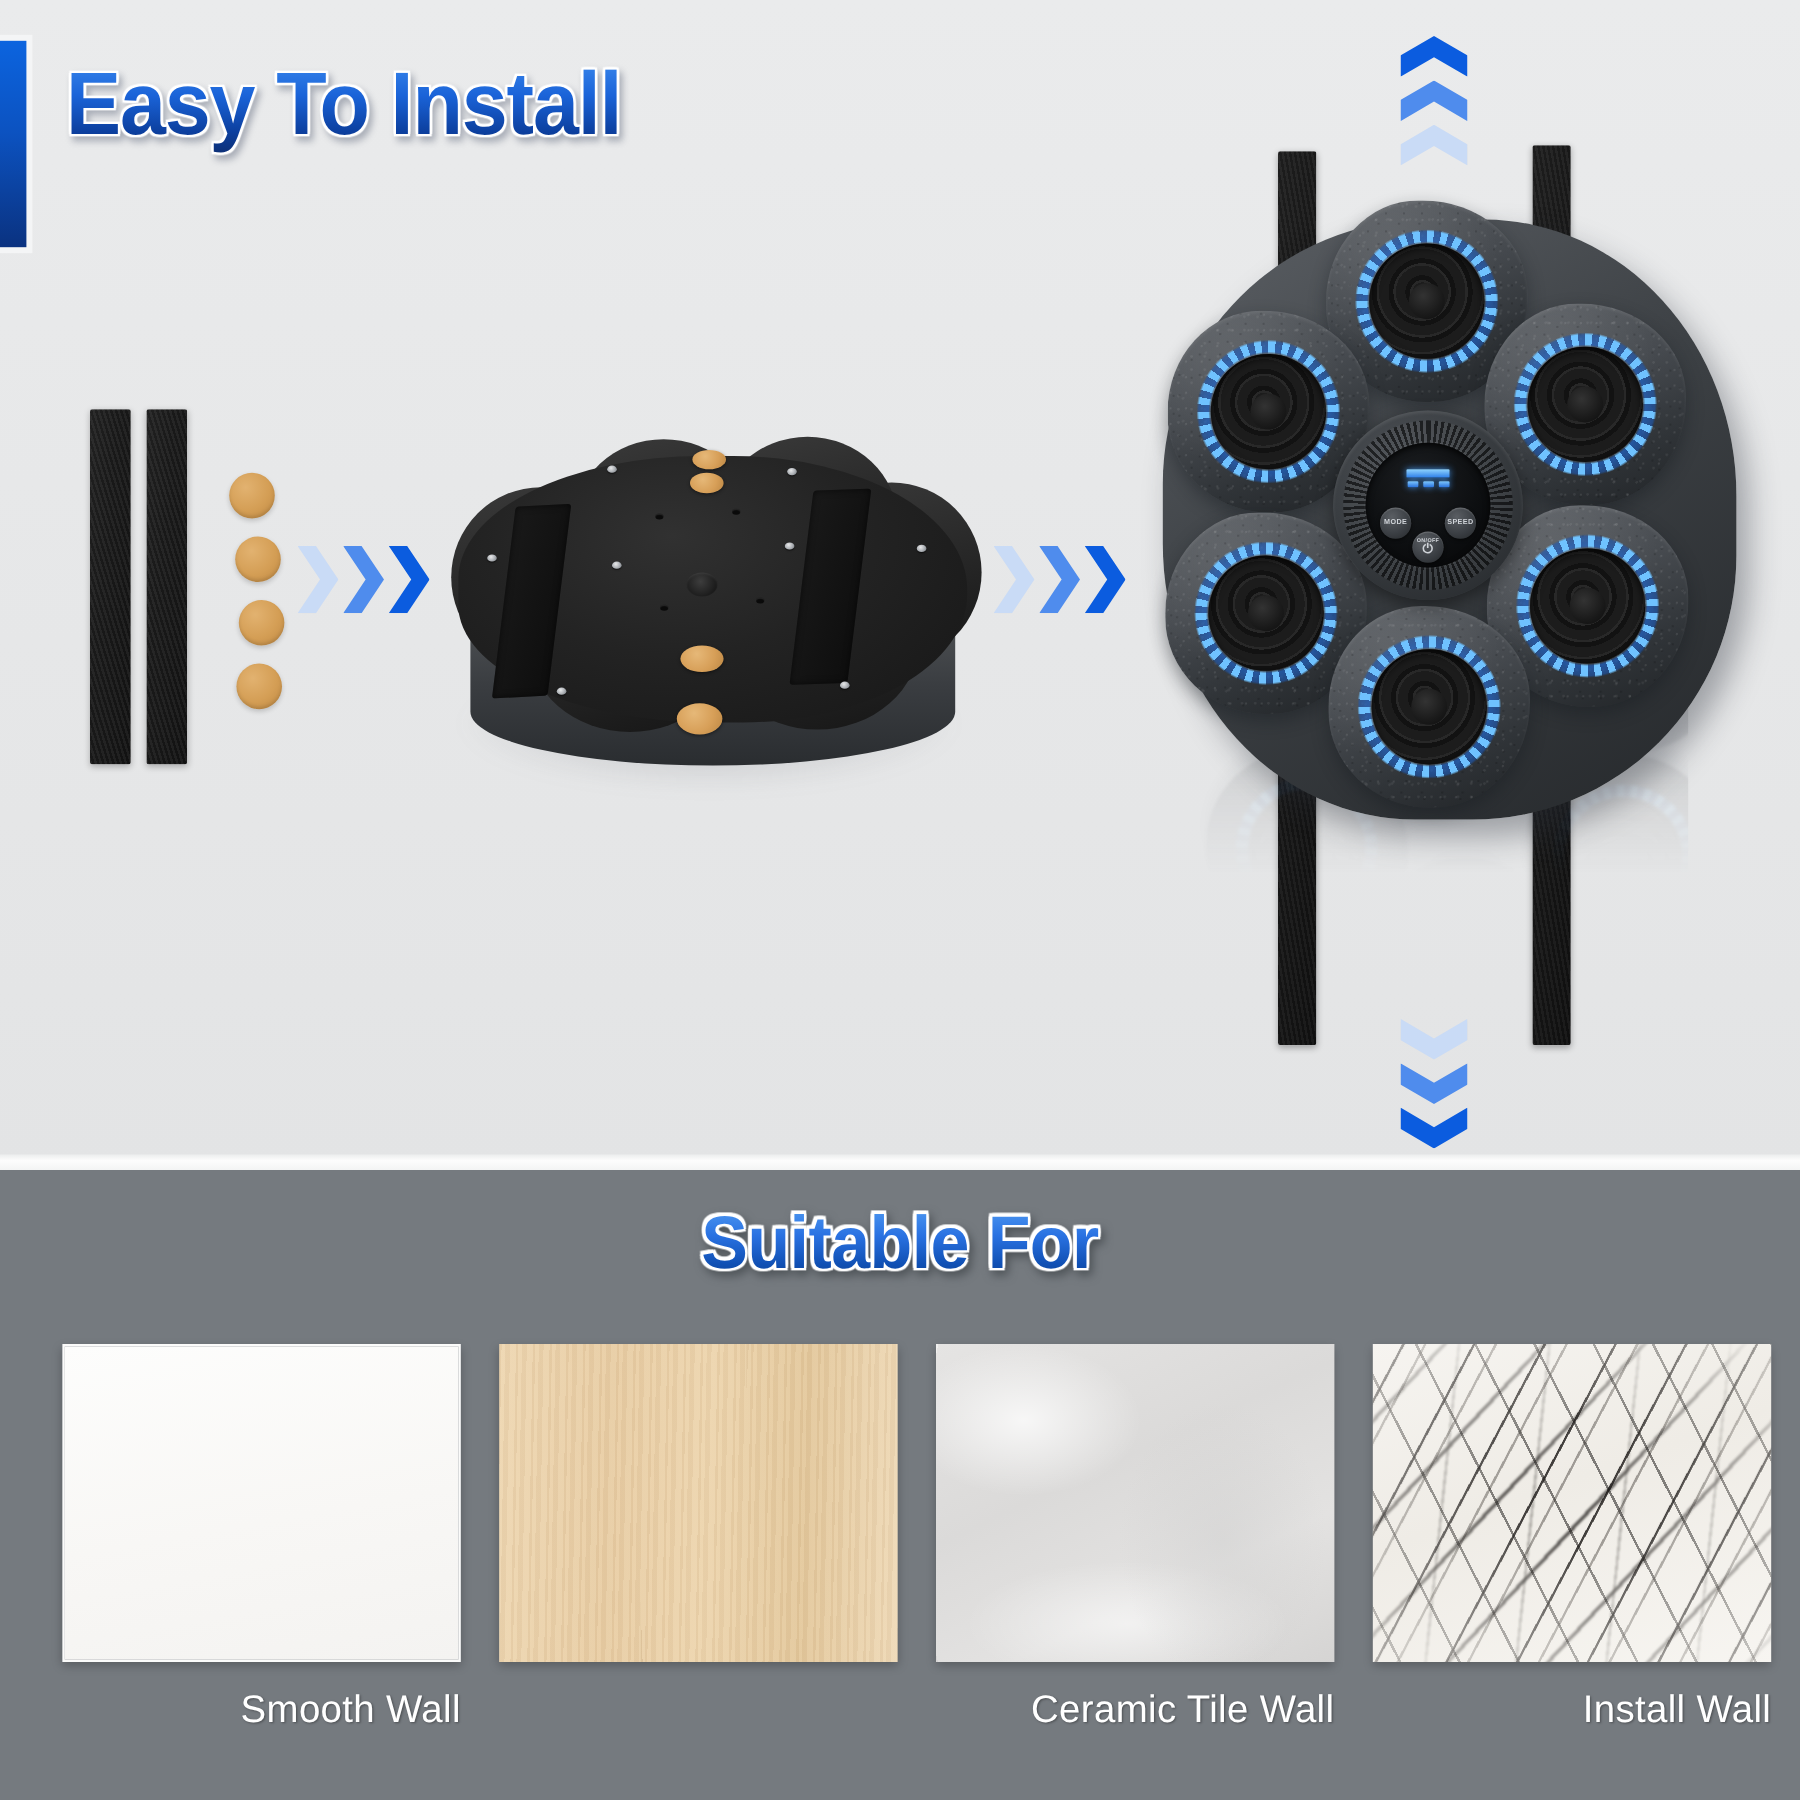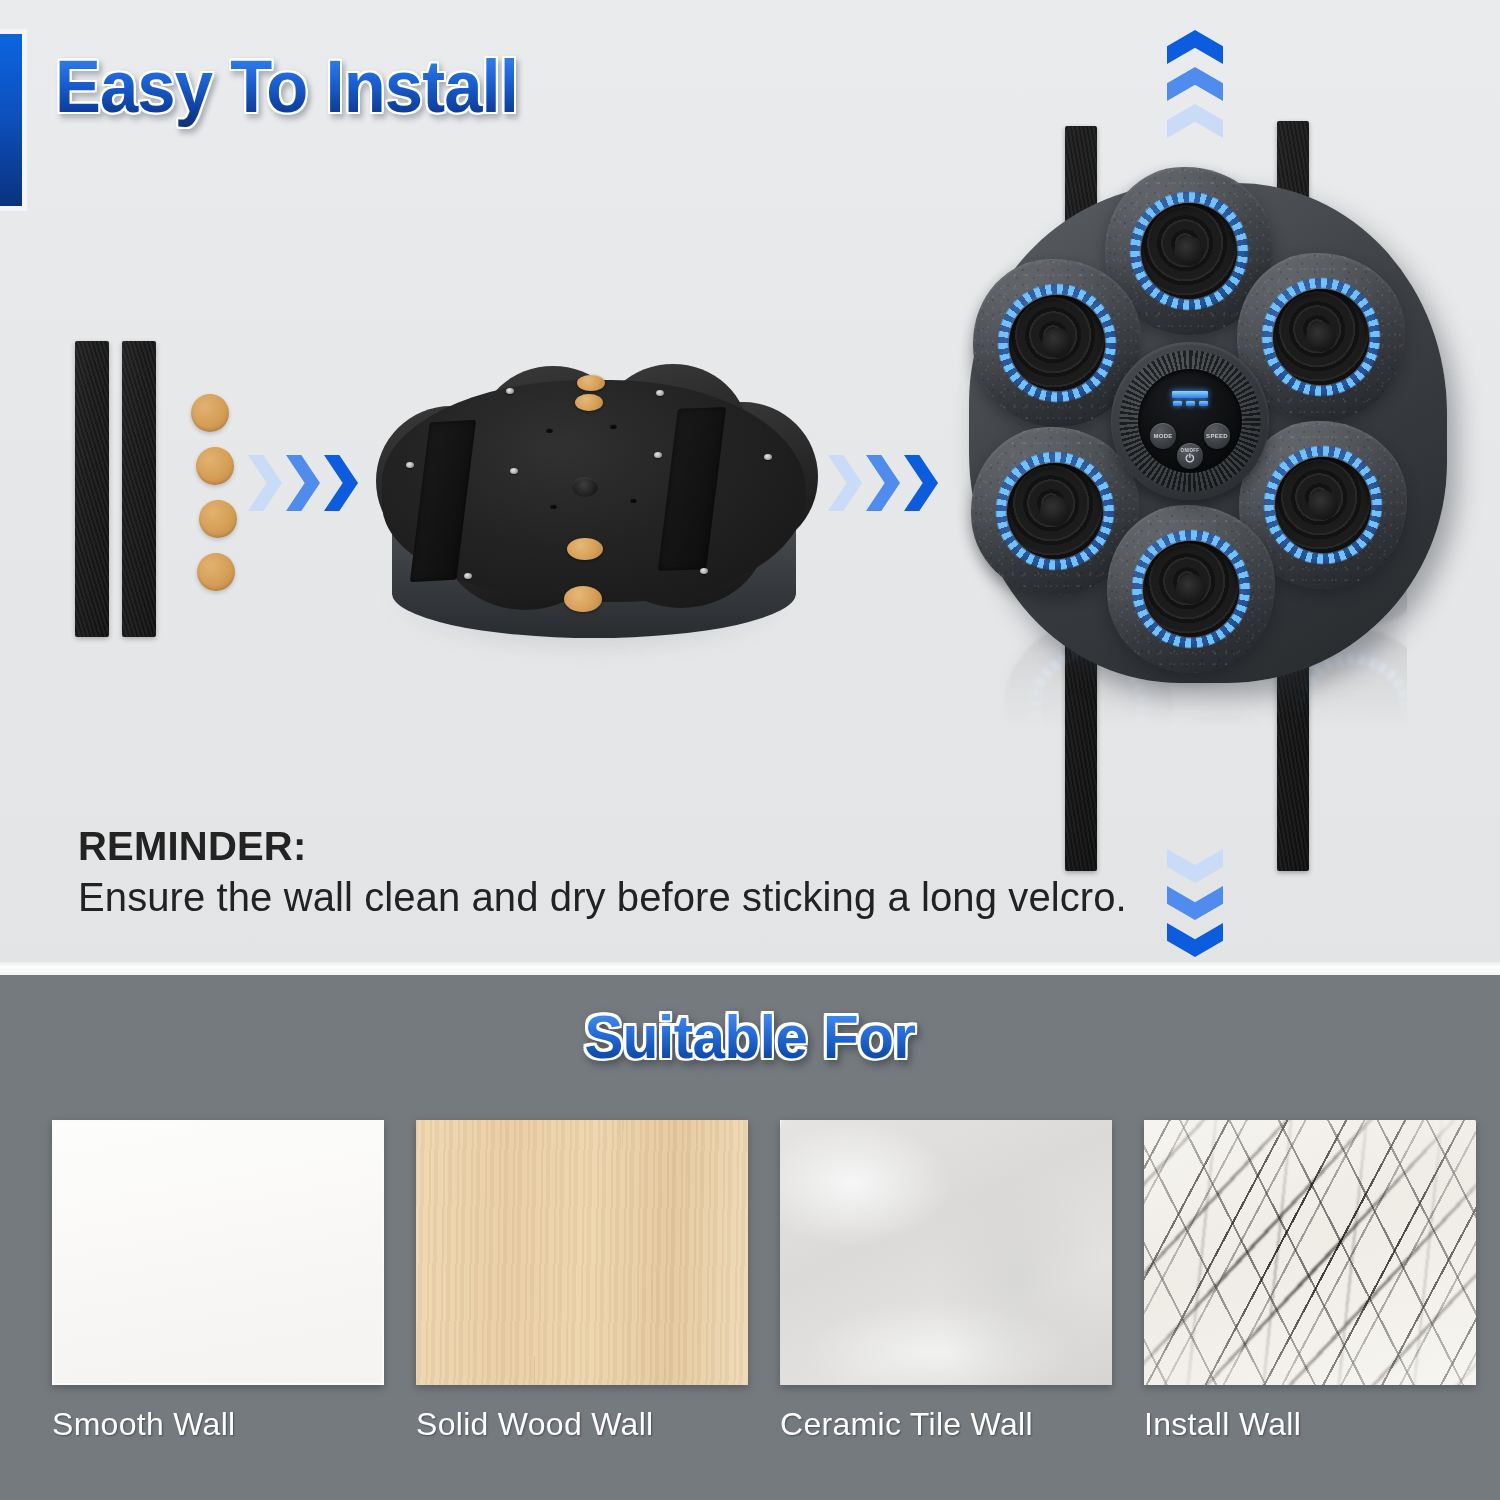--- a/index.html
+++ b/index.html
@@ -310,21 +310,21 @@
     position:absolute; left:52px; top:145px;
     display:flex; gap:32px;
   }
   .wall-card { width:332px; }
   .wall-swatch {
     width:332px; height:265px;
     box-shadow:0 3px 8px rgba(0,0,0,.25);
     position:relative; overflow:hidden;
   }
   .wall-label {
-    margin-top:21px; text-align:left; color:#fff;
+    margin-top:21px; text-align:right; color:#fff;
     font-family:"Liberation Sans Narrow","Liberation Sans",sans-serif;
     font-size:32px; font-stretch:condensed; letter-spacing:.3px;
     text-shadow:1px 1px 2px rgba(0,0,0,.35);
   }
   
   #swatch-smooth {
     background:linear-gradient(170deg,#fdfdfc 0%,#f8f7f5 55%,#f4f3f1 100%);
     border:2px solid #fbfbfa;
   }
   #swatch-wood {
@@ -558,42 +558,37 @@
               <span class="pw-label">ON/OFF</span>
               <span class="pw-glyph">⏻</span>
             </div>
           </div>
         </div>
 
       </div>
     </div>
   </div>
 
-  <div id="reminder-block">
-    <div id="reminder-heading">REMINDER:</div>
-    <div id="reminder-text">Ensure the wall clean and dry before sticking a long velcro.</div>
-  </div>
 
 </section>
 
 <div id="divider"></div>
 
 <section id="suitable-section">
   <h2 id="suitable-title">Suitable For</h2>
 
   <div id="wall-grid">
 
     <div class="wall-card">
       <div class="wall-swatch" id="swatch-smooth"></div>
       <div class="wall-label">Smooth Wall</div>
     </div>
 
     <div class="wall-card">
       <div class="wall-swatch" id="swatch-wood"></div>
-      <div class="wall-label">Solid Wood Wall</div>
     </div>
 
     <div class="wall-card">
       <div class="wall-swatch" id="swatch-ceramic"></div>
       <div class="wall-label">Ceramic Tile Wall</div>
     </div>
 
     <div class="wall-card">
       <div class="wall-swatch" id="swatch-marble"></div>
       <div class="wall-label">Install Wall</div>

